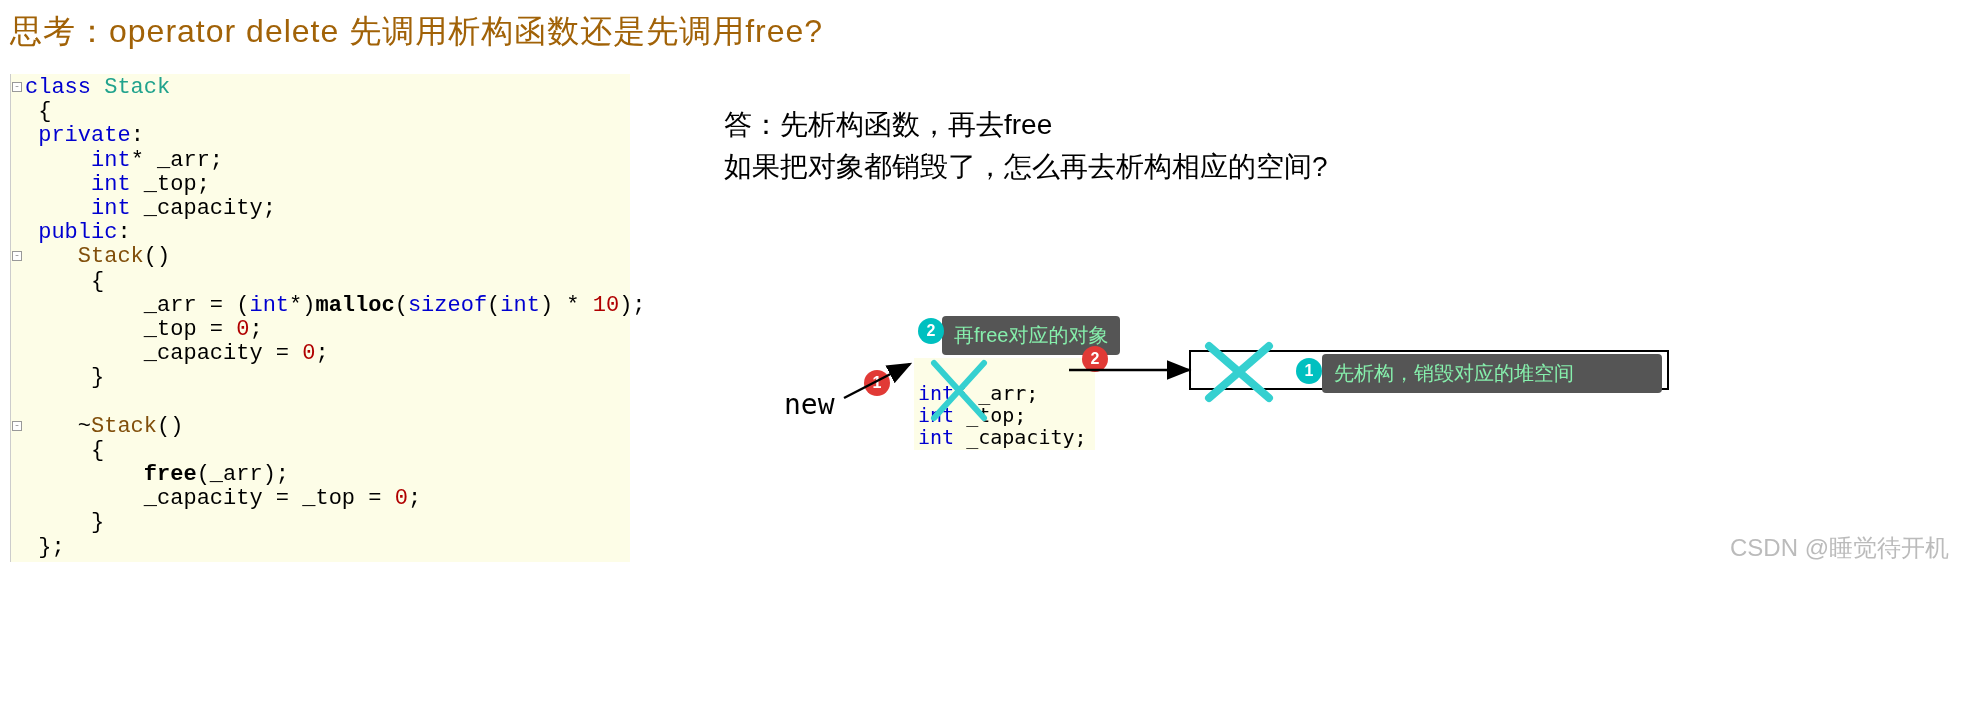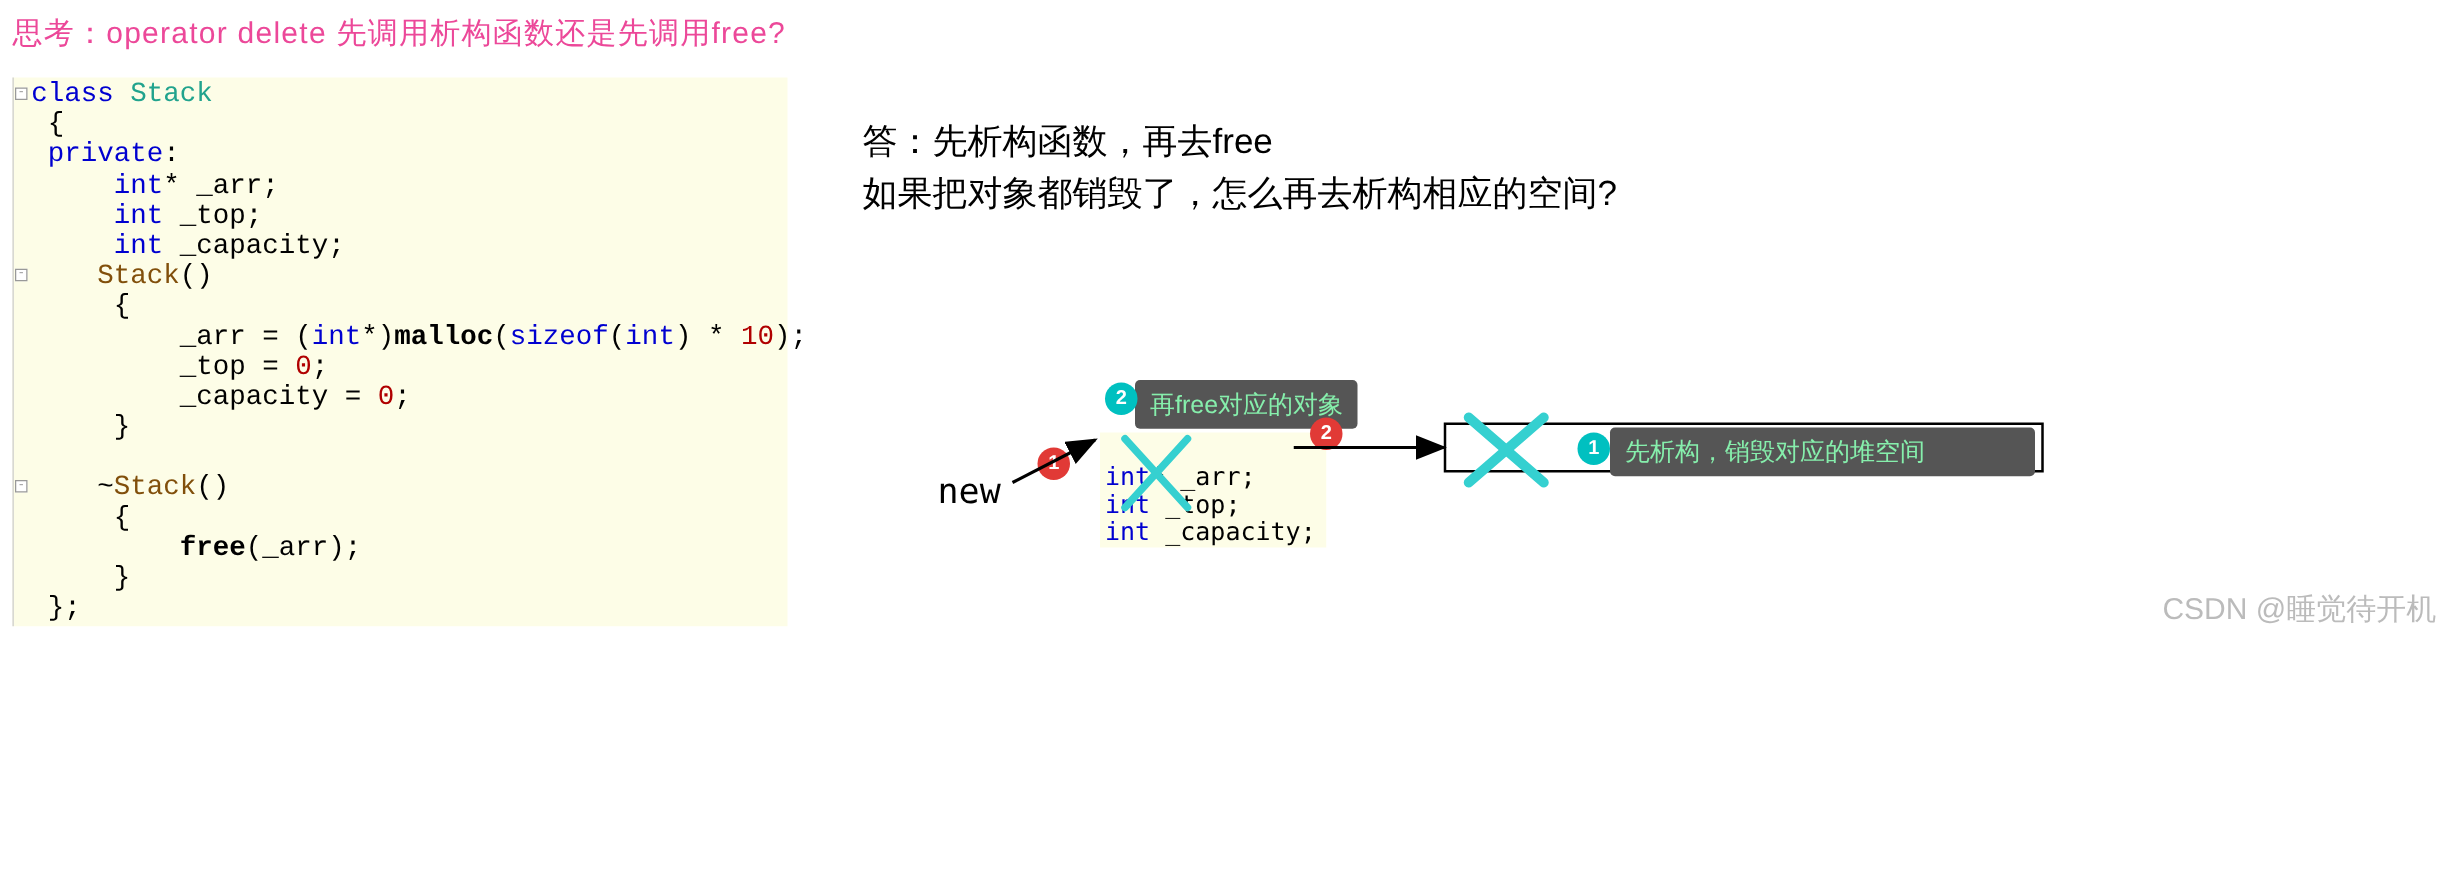--- a/index.html
+++ b/index.html
@@ -5,22 +5,22 @@
   * { box-sizing: border-box; }
   body {
     margin: 0;
     padding: 10px;
     font-family: "Microsoft YaHei", "SimSun", sans-serif;
     background: #fff;
     width: 1969px;
     position: relative;
   }
   .question {
-    font-size: 24px;
-    color: #ec4899;
+    font-size: 32px;
+    color: #a16207;
     margin-bottom: 20px;
     letter-spacing: 1px;
   }
   .main-row {
     display: flex;
     flex-direction: row;
     align-items: flex-start;
   }
   .code-panel {
     background: #fdfde7;
@@ -52,21 +52,21 @@
   }
   .kw { color: #0000d0; }
   .type { color: #0000d0; }
   .name { color: #814f0b; }
   .cls { color: #21a38d; }
   .num { color: #b00000; }
   .func { color: #000; font-weight: bold; }
 
   .right-col {
     flex: 1;
-    padding-left: 60px;
+    padding-left: 94px;
     position: relative;
   }
   .answer {
     font-size: 28px;
     color: #000;
     margin-top: 30px;
     line-height: 1.5;
   }
   .diagram {
     position: relative;
@@ -150,30 +150,32 @@
 
 <div class="main-row">
 
   <div class="code-panel">
     <div class="code-line"><span class="fold-glyph">-</span><span class="kw">class</span> <span class="cls">Stack</span></div>
     <div class="code-line"> {</div>
     <div class="code-line"> <span class="kw">private</span>:</div>
     <div class="code-line">     <span class="type">int</span>* _arr;</div>
     <div class="code-line">     <span class="type">int</span> _top;</div>
     <div class="code-line">     <span class="type">int</span> _capacity;</div>
+    <div class="code-line"> <span class="kw">public</span>:</div>
     <div class="code-line"><span class="fold-glyph">-</span>    <span class="name">Stack</span>()</div>
     <div class="code-line">     {</div>
     <div class="code-line">         _arr = (<span class="type">int</span>*)<span class="func">malloc</span>(<span class="kw">sizeof</span>(<span class="type">int</span>) * <span class="num">10</span>);</div>
     <div class="code-line">         _top = <span class="num">0</span>;</div>
     <div class="code-line">         _capacity = <span class="num">0</span>;</div>
     <div class="code-line">     }</div>
     <div class="code-line"> </div>
     <div class="code-line"><span class="fold-glyph">-</span>    ~<span class="name">Stack</span>()</div>
     <div class="code-line">     {</div>
     <div class="code-line">         <span class="func">free</span>(_arr);</div>
+    <div class="code-line">         _capacity = _top = <span class="num">0</span>;</div>
     <div class="code-line">     }</div>
     <div class="code-line"> };</div>
   </div>
 
   <div class="right-col">
     <div class="answer">
       <div>答：先析构函数，再去free</div>
       <div>如果把对象都销毁了，怎么再去析构相应的空间?</div>
     </div>
 

